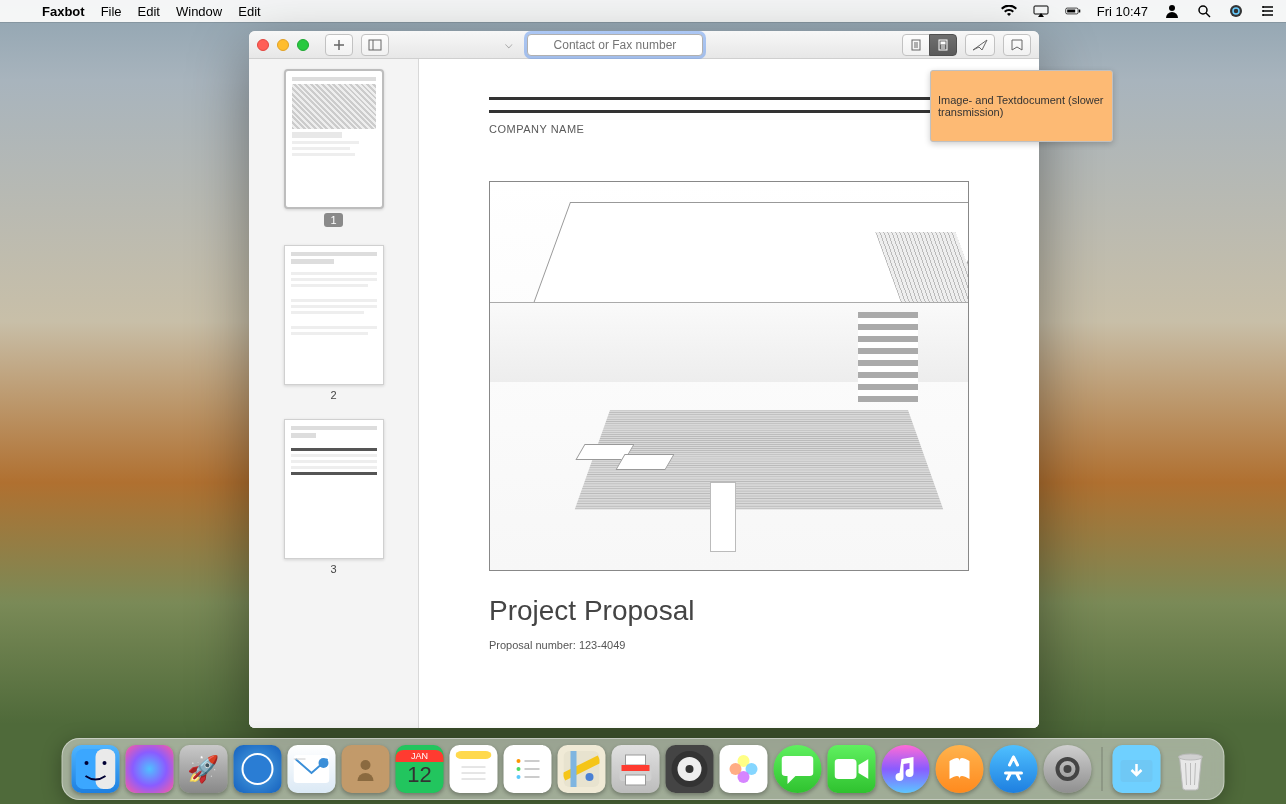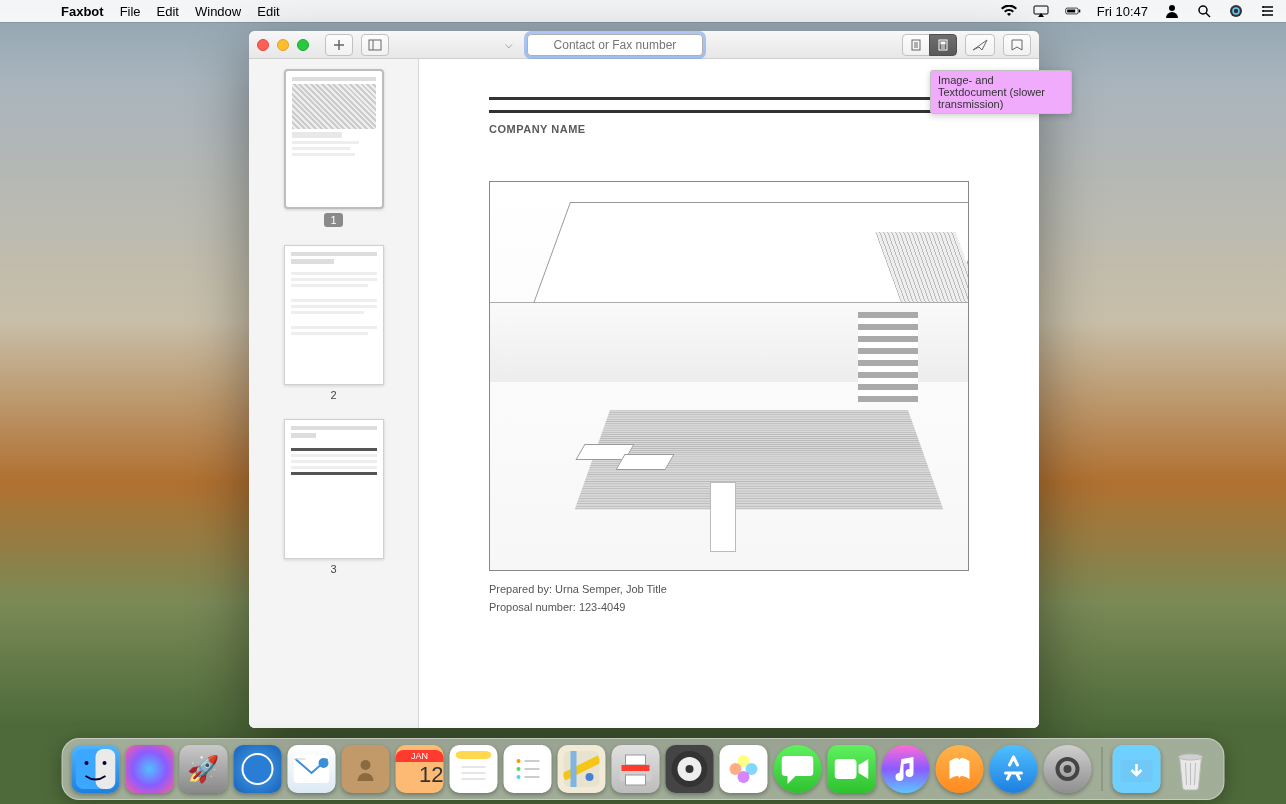--- a/index.html
+++ b/index.html
@@ -11,21 +11,21 @@
 
 
 .menubar {
   position: absolute; top: 0; left: 0; right: 0; height: 22px;
   background: rgba(250,250,250,0.95);
   display: flex; align-items: center; font-size: 13px; color: #000;
   padding: 0 10px; justify-content: space-between;
   box-shadow: 0 1px 0 rgba(0,0,0,0.1);
 }
 .menubar .left, .menubar .right { display: flex; align-items: center; gap: 16px; }
-.menubar .left .app { font-weight: 600; margin-left: 19px; }
+.menubar .left .app { font-weight: 600; }
 .menubar .icon { width: 16px; height: 16px; display: inline-flex; align-items: center; justify-content: center; }
 
 
 .window {
   position: absolute; top: 31px; left: 249px; width: 790px; height: 697px;
   background: #ececec; border-radius: 6px; box-shadow: 0 20px 60px rgba(0,0,0,0.4);
   display: flex; flex-direction: column; overflow: hidden;
 }
 .titlebar {
   height: 28px; background: linear-gradient(#f7f7f7,#e7e7e7);
@@ -78,21 +78,21 @@
   font-size:11px; color:#444;
 }
 .page-num.badge {
   background:#8a8a8a; color:#fff; border-radius:3px; padding:1px 6px;
 }
 
 .doc-view { flex:1; overflow:auto; background:#fff; position:relative; }
 .page {
   width:480px; margin:20px auto 30px; background:#fff; padding:18px 0 0;
 }
-.company-line { font-size:11px; font-weight:700; color:#5a5a5a; letter-spacing:0.5px; padding-bottom:6px; border-top:3px solid #333; padding-top:10px;}
+.company-line { font-size:11px; font-weight:400; color:#5a5a5a; letter-spacing:0.5px; padding-bottom:6px; border-top:3px solid #333; padding-top:10px;}
 .company-hr { border:none; border-top:3px solid #333; margin-bottom:10px; }
 .arch-img {
   width:480px; height:390px; border:1px solid #888; background:#fff; position:relative;
   overflow:hidden;
 }
 .arch-img .sky { position:absolute; inset:0; background:linear-gradient(#fff,#f7f7f7);}
 .arch-img .floor { position:absolute; bottom:0; left:0; right:0; height:55%; }
 .arch-img .pool { position:absolute; bottom:20px; left:120px; right:60px; height:140px;
   background:repeating-linear-gradient(0deg,#b9b9b9,#b9b9b9 1px,#d9d9d9 1px,#d9d9d9 3px);
   transform:perspective(600px) rotateX(55deg); transform-origin:top; }
@@ -115,23 +115,23 @@
 .doc-meta { margin-top:10px; font-size:11px; color:#555; line-height:1.6; }
 
 .statusbar {
   height:20px; background:linear-gradient(#f2f2f2,#e6e6e6); border-top:1px solid #cfcfcf;
   display:flex; align-items:center; justify-content:space-between; padding:0 10px;
   font-size:11px; color:#555;
 }
 
 
 .tooltip {
-  position:absolute; top:70px; left:930px; width:142px;
-  background:#f0abfc; border:1px solid #c0c0c0; border-radius:3px;
-  font-size:11px; color:#333; padding:3px 7px; box-shadow:0 2px 6px rgba(0,0,0,0.2);
+  position:absolute; top:70px; left:930px; width:183px;
+  background:#fdba74; border:1px solid #c0c0c0; border-radius:3px;
+  font-size:11px; color:#333; padding:23px 7px; box-shadow:0 2px 6px rgba(0,0,0,0.2);
   z-index:100;
 }
 
 
 .dock {
   position:absolute; bottom:4px; left:50%; transform:translateX(-50%);
   height:62px; padding:4px 10px; border-radius:18px;
   background:rgba(230,230,230,0.55); backdrop-filter:blur(10px);
   box-shadow:0 0 0 1px rgba(255,255,255,0.4) inset, 0 4px 20px rgba(0,0,0,0.3);
   display:flex; align-items:center; gap:6px;
@@ -139,21 +139,21 @@
 .dock-icon {
   width:48px; height:48px; border-radius:10px; display:flex;
   align-items:center; justify-content:center; font-size:26px;
   background:linear-gradient(#f7f7f7,#dcdcdc); box-shadow:0 2px 4px rgba(0,0,0,0.3);
   position:relative;
 }
 .dock-sep { width:1px; height:44px; background:rgba(0,0,0,0.25); margin:0 4px; }
 .dock-icon.finder { background:linear-gradient(#4fb5ff,#1e7fe0); }
 .dock-icon.safari { background:radial-gradient(circle,#fff 30%,#3b8fd8 32%,#1560bd); }
 .dock-icon.mail { background:linear-gradient(#fff,#dbe9f5); }
-.dock-icon.calendar { background:#fdba74; flex-direction:column; font-size:10px;align-items:flex-end;}
+.dock-icon.calendar { background:#22c55e; flex-direction:column; font-size:10px;}
 .dock-icon.calendar .m { background:#ff3b30; color:#fff; align-self:stretch; text-align:center; padding:1px 0; border-radius:8px 8px 0 0; font-size:9px;}
 .dock-icon.calendar .d { font-size:22px; color:#333; }
 .dock-icon.maps { background:#f0ead6; }
 .dock-icon.photos { background:#fff; }
 .dock-icon.messages { background:linear-gradient(#5ff05f,#2fc22f); border-radius:50%; }
 .dock-icon.facetime { background:linear-gradient(#5ff05f,#2fc22f); }
 .dock-icon.itunes { background:linear-gradient(#ff6bd6,#8a5cff,#5cc6ff); border-radius:50%; }
 .dock-icon.appstore { background:linear-gradient(#4fc0ff,#1e7fe0); border-radius:50%; }
 .dock-icon.prefs { background:linear-gradient(#cfcfcf,#8f8f8f); border-radius:50%; }
 .dock-icon.downloads { background:linear-gradient(#6fd0ff,#6fd0ff); }
@@ -343,22 +343,22 @@
           <div class="roof"></div>
           <div class="roof2"></div>
           <div class="wall"></div>
           <div class="stairs"></div>
           <div class="floor"></div>
           <div class="pool"></div>
           <div class="diving"></div>
           <div class="lounger"></div>
           <div class="lounger2"></div>
         </div>
+        <div class="doc-title">Project Proposal</div>
         <div class="doc-meta">
-          <div>Prepared by: Urna Semper, Job Title</div>
           <div>Proposal number: 123-4049</div>
         </div>
       </div>
     </div>
   </div>
 
 </div>
 
 <div class="tooltip">
   <span>Image- and Textdocument (slower transmission)</span>

